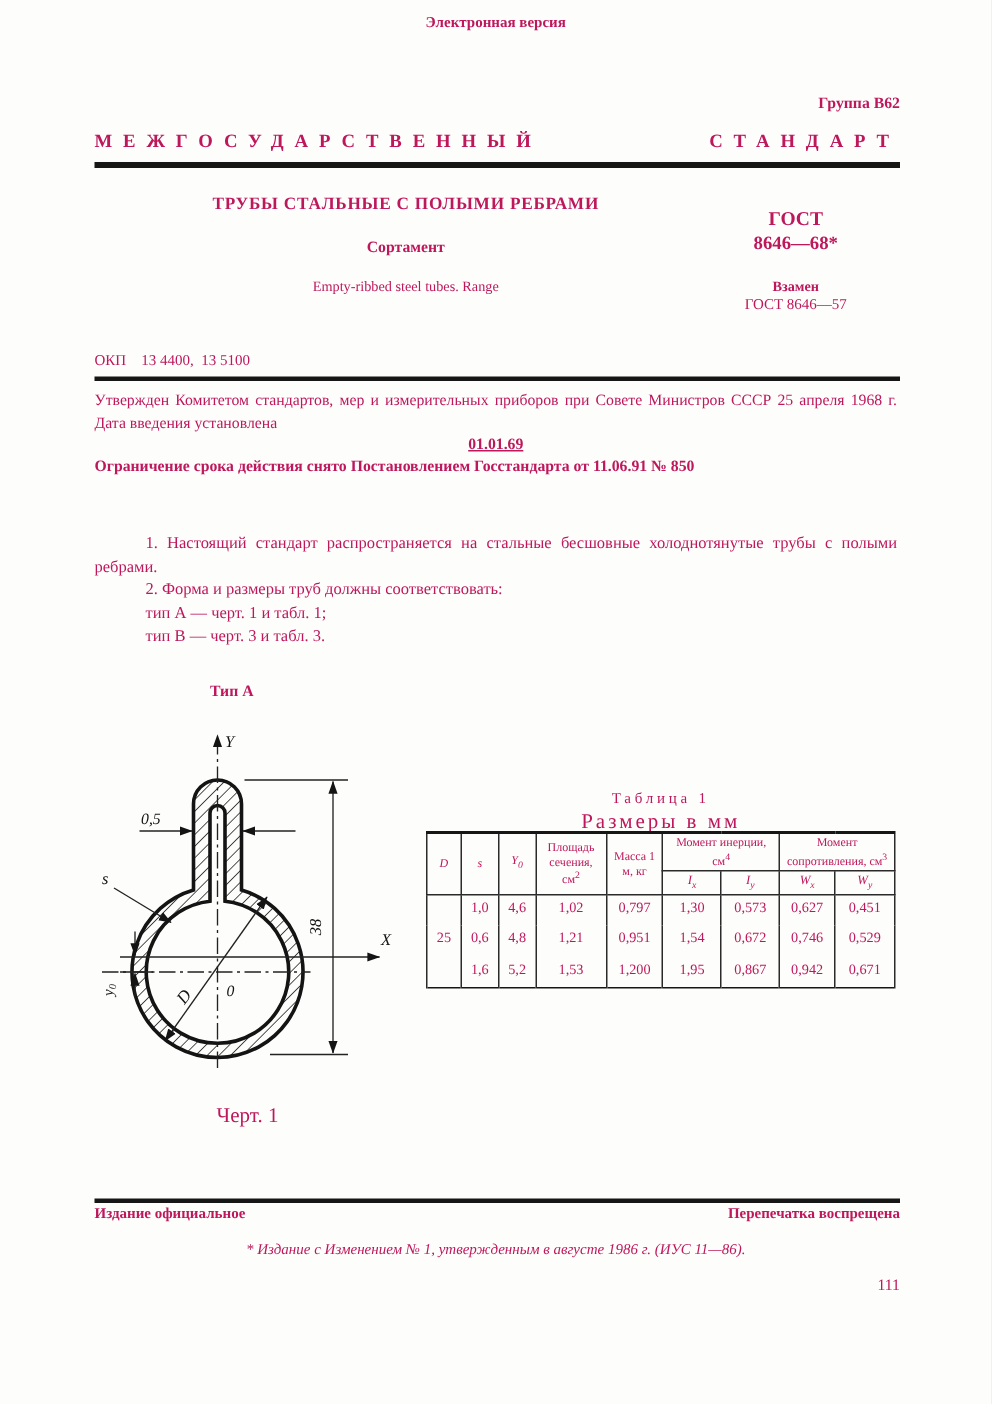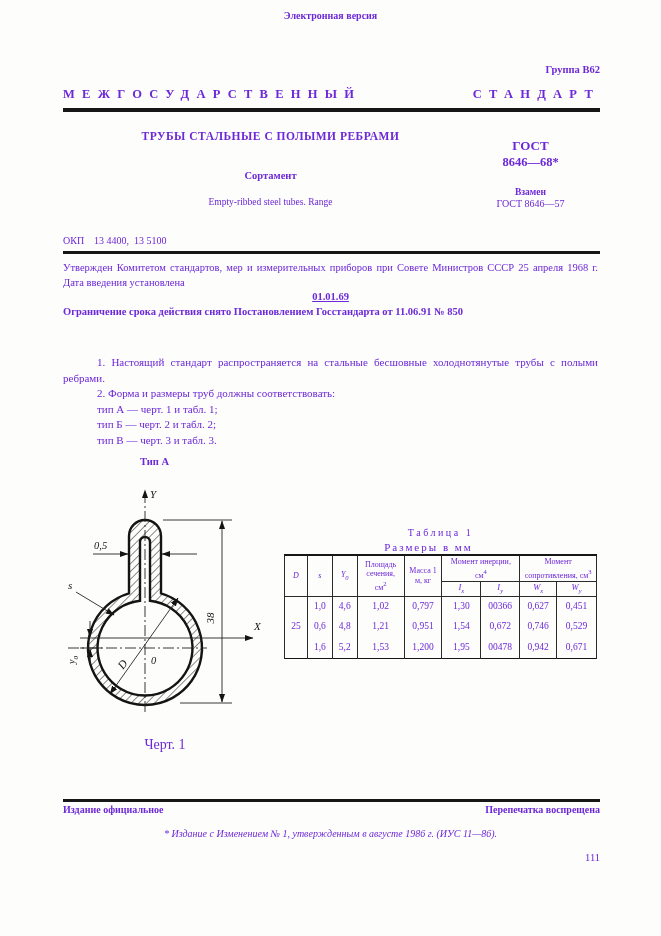--- a/index.html
+++ b/index.html
@@ -1,53 +1,53 @@
 <!DOCTYPE html>
 <html><head>
 <meta charset="utf-8">
 <style>
   html,body{margin:0;padding:0;background:#e8e8e8;}
   .page{
     position:relative;width:661px;height:936px;background:#fdfdfb;
-    font-family:"Liberation Serif","DejaVu Serif",serif;color:#6d28d9;
+    font-family:"Liberation Serif","DejaVu Serif",serif;color:#be185d;
     overflow:hidden;margin:0 auto;
   }
   .abs{position:absolute;}
   .b{font-weight:bold;}
   .it{font-style:italic;}
   .ctr{text-align:center;}
   .rt{text-align:center;}
   .jst{text-align:justify;}
   .rule{position:absolute;left:63px;right:61px;background:#161616;}
   .watermark{top:10px;left:0;width:100%;font-size:10px;}
   .group{top:64px;right:61px;font-size:10.5px;}
   .stdline{top:87px;left:63px;right:61px;display:flex;justify-content:space-between;
     font-size:12.5px;font-weight:bold;}
   .stdline span{letter-spacing:0.58em;white-space:nowrap;}
   .title-col{top:130px;left:63px;width:415px;}
   .doc-title{font-size:11.5px;font-weight:bold;letter-spacing:0.5px;}
-  .doc-sub{margin-top:28px;font-size:10.5px;font-weight:bold;}
+  .doc-sub{margin-top:18px;font-size:10.5px;font-weight:bold;}
   .doc-en{margin-top:16px;font-size:9.5px;}
   .gost-col{top:138px;left:463px;width:135px;}
   .gost-word{font-size:13px;font-weight:bold;}
   .gost-num{font-size:12.5px;font-weight:bold;margin-top:1px;}
   .vzamen{margin-top:17px;font-size:9.5px;font-weight:bold;}
   .vzamen2{font-size:10px;font-weight:normal;margin-top:1px;}
   .okp{top:235px;left:63px;font-size:10px;white-space:pre;}
   .approval{top:260px;left:63px;width:535px;font-size:10.5px;font-weight:normal;line-height:15px;}
   .appr-date{top:291px;left:63px;width:535px;font-size:10.5px;font-weight:bold;text-decoration:underline;}
   .limitation{top:306px;left:63px;width:535px;font-size:10.5px;font-weight:bold;}
   .bodytext{top:355px;left:63px;width:535px;font-size:11px;line-height:15.5px;}
   .bodytext p{margin:0;text-indent:34px;}
   .bodytext .tip{text-indent:34px;}
   .fig-type{top:456px;left:140px;font-size:10.5px;font-weight:bold;}
   .fig-wrap{top:478px;left:60px;width:210px;height:256px;}
   .fig-cap{top:721px;left:60px;width:210px;font-size:14px;margin-top:16px;}
   .tbl-label{top:527px;left:284px;width:313px;font-size:10px;letter-spacing:2.5px;}
-  .tbl-units{top:541px;left:272px;width:313px;font-size:11px;letter-spacing:2px;}
+  .tbl-units{top:541px;left:284px;width:313px;font-size:14px;letter-spacing:2px;}
   table.dim{position:absolute;top:554px;left:284px;width:313px;border-collapse:collapse;
     border-top:2.4px solid #161616;border-bottom:1.2px solid #161616;}
   table.dim th,table.dim td{border:1px solid #2a2a2a;padding:1px 2px;text-align:center;vertical-align:middle;}
   table.dim th{font-size:8px;font-weight:normal;line-height:9.5px;}
   table.dim td{font-size:9.5px;line-height:13.5px;margin-top:13px;}
   table.dim tbody td{border-top:none;border-bottom:none;padding-top:3px;padding-bottom:4px;}
   table.dim .subh{font-style:italic;font-size:8.5px;}
   sub{font-size:6.5px;}
   sup{font-size:6.5px;}
   .foot-rule{top:799px;height:2.5px;}
@@ -88,21 +88,20 @@
   <div class="rule" style="top:251px;height:2.5px;"></div>
 
   <div class="abs approval jst">Утвержден Комитетом стандартов, мер и измерительных приборов при Совете Министров СССР 25 апреля 1968 г. Дата введения установлена</div>
   <div class="abs appr-date rt">01.01.69</div>
   <div class="abs limitation">Ограничение срока действия снято Постановлением Госстандарта от 11.06.91 № 850</div>
 
   <div class="abs bodytext jst">
     <p>1. Настоящий стандарт распространяется на стальные бесшовные  холоднотянутые трубы с полыми ребрами.</p>
     <p>2. Форма и размеры труб должны соответствовать:</p>
     <p class="tip">тип А — черт. 1 и  табл. 1;</p>
-    <p class="tip">тип Б — черт. 2 и  табл. 2;</p>
     <p class="tip">тип В — черт. 3 и  табл. 3.</p>
   </div>
 
   <div class="abs fig-type">Тип А</div>
 
   <div class="abs fig-wrap">
     <svg width="210" height="256" viewBox="0 0 210 256">
       <defs>
         <pattern id="hatch" width="5.5" height="5.5" patternUnits="userSpaceOnUse" patternTransform="rotate(45)">
           <line x1="0" y1="0" x2="0" y2="5.5" stroke="#2b2b2b" stroke-width="1.1"></line>
@@ -180,41 +179,41 @@
       </tr>
     </thead>
     <tbody>
       <tr>
         <td rowspan="3">25</td>
         <td>1,0</td>
         <td>4,6</td>
         <td>1,02</td>
         <td>0,797</td>
         <td>1,30</td>
-        <td>00366</td>
+        <td>0,573</td>
         <td>0,627</td>
         <td>0,451</td>
       </tr>
       <tr>
         <td>0,6</td>
         <td>4,8</td>
         <td>1,21</td>
         <td>0,951</td>
         <td>1,54</td>
         <td>0,672</td>
         <td>0,746</td>
         <td>0,529</td>
       </tr>
       <tr>
         <td>1,6</td>
         <td>5,2</td>
         <td>1,53</td>
         <td>1,200</td>
         <td>1,95</td>
-        <td>00478</td>
+        <td>0,867</td>
         <td>0,942</td>
         <td>0,671</td>
       </tr>
     </tbody>
   </table>
 
   <div class="rule foot-rule"></div>
   <div class="abs foot-left">Издание официальное</div>
   <div class="abs foot-right">Перепечатка воспрещена</div>
   <div class="abs foot-note ctr">* Издание с Изменением № 1, утвержденным в августе 1986 г. (ИУС 11—86).</div>

